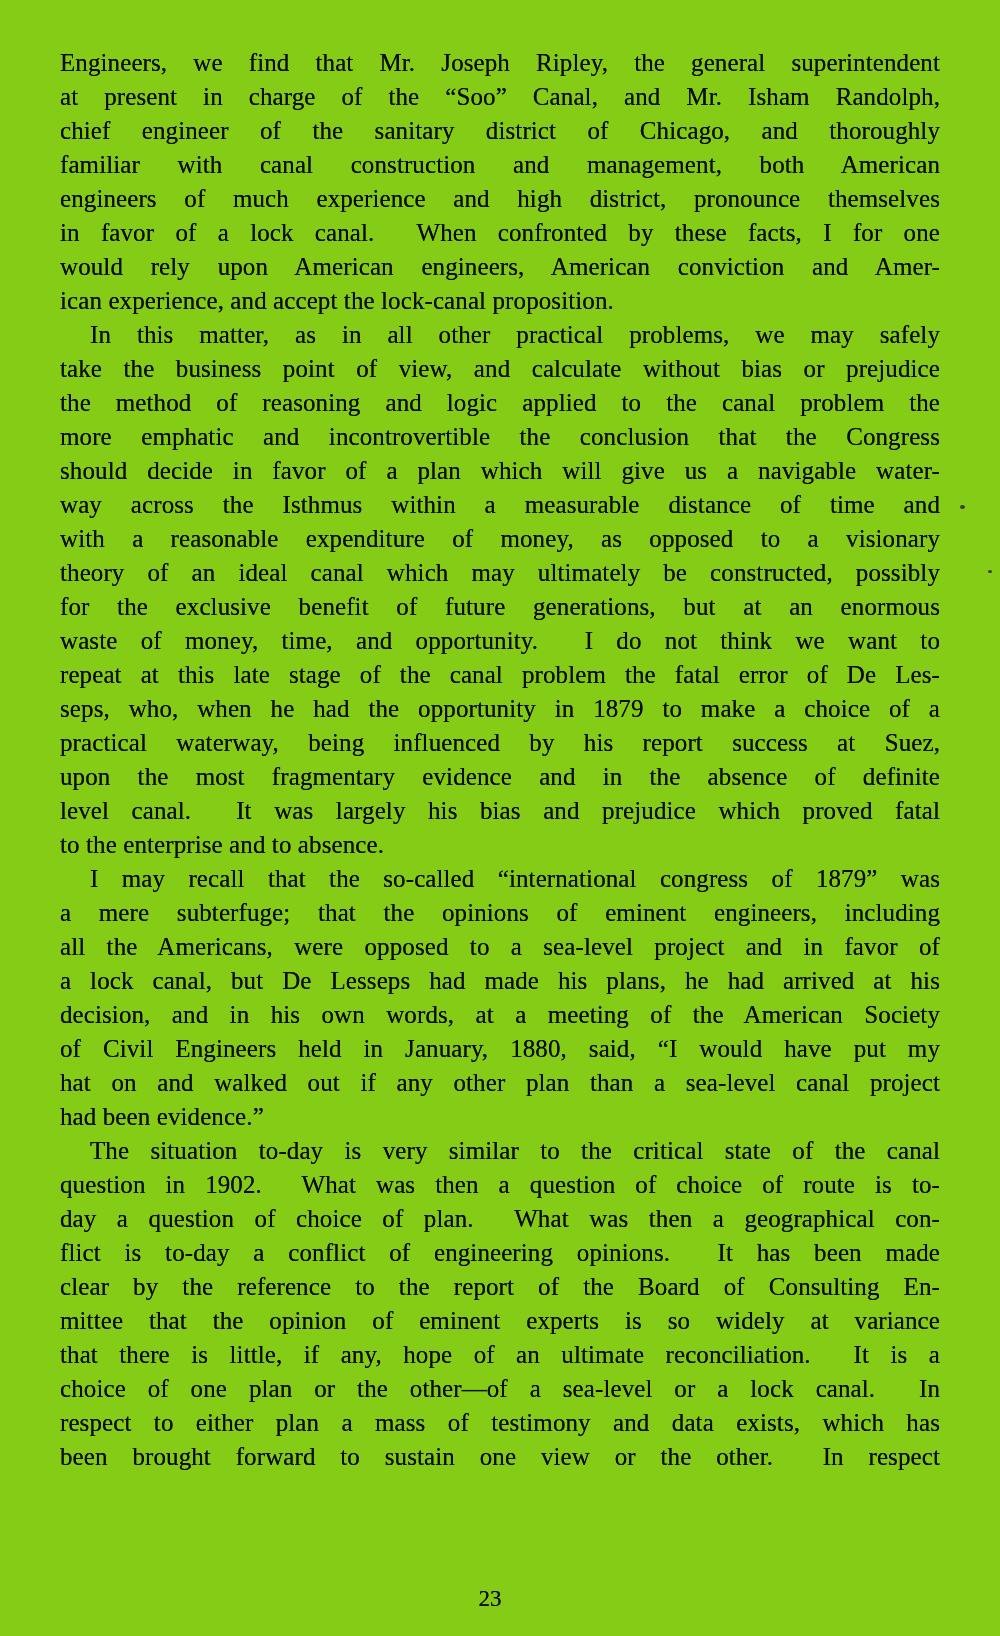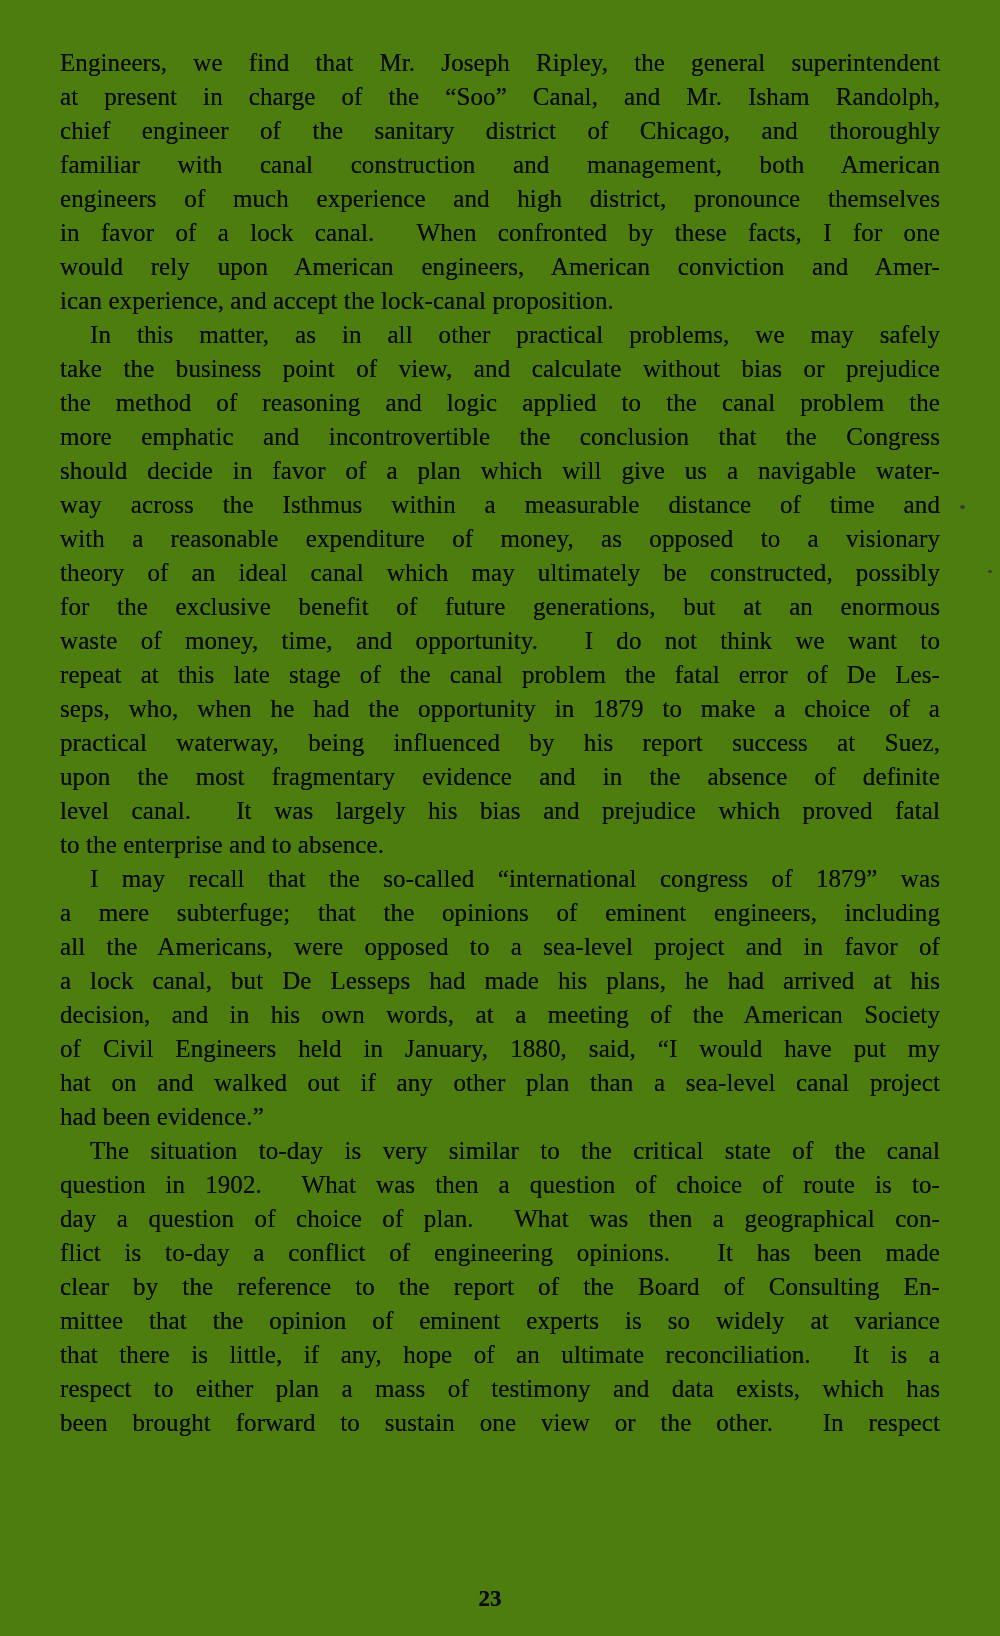--- a/index.html
+++ b/index.html
@@ -10,21 +10,21 @@
     width: 1000px;
     height: 1636px;
     position: relative;
     background: #fdfdfc;
     overflow: hidden;
     font-family: "Liberation Serif", "DejaVu Serif", serif;
   }
   .page {
     position: absolute;
     inset: 0;
-    background: #4d7c0f;
+    background: #84cc16;
   }
   .text-block {
     position: absolute;
     left: 60px;
     top: 46px;
     width: 880px;
     color: #0c0c0c;
     font-size: 25px;
     line-height: 34px;
     text-shadow: 0 0 0.5px rgba(0,0,0,0.75);
@@ -44,21 +44,21 @@
   .line.last-left {
     text-align-last: left;
   }
   .page-number {
     position: absolute;
     left: 60px;
     width: 860px;
     top: 1586px;
     text-align: center;
     font-size: 23px;
-    font-weight: bold;
+    font-weight: normal;
     color: #0c0c0c;
     text-shadow: 0 0 0.5px rgba(0,0,0,0.75);
   }
   .speck {
     position: absolute;
     background: #3a3a3a;
     border-radius: 50%;
   }
   .speck.s1 { left: 960px; top: 505px; width: 5px; height: 4px; }
   .speck.s2 { left: 988px; top: 570px; width: 4px; height: 3px; }
@@ -107,20 +107,21 @@
         <div class="line last-left">had been evidence.”</div>
       </div>
       <div class="paragraph">
         <div class="line indent">The situation to-day is very similar to the critical state of the canal</div>
         <div class="line">question in 1902.&nbsp; What was then a question of choice of route is to-</div>
         <div class="line">day a question of choice of plan.&nbsp; What was then a geographical con-</div>
         <div class="line">flict is to-day a conflict of engineering opinions.&nbsp; It has been made</div>
         <div class="line">clear by the reference to the report of the Board of Consulting En-</div>
         <div class="line">mittee that the opinion of eminent experts is so widely at variance</div>
         <div class="line">that there is little, if any, hope of an ultimate reconciliation.&nbsp; It is a</div>
+        <div class="line">choice of one plan or the other—of a sea-level or a lock canal.&nbsp; In</div>
         <div class="line">respect to either plan a mass of testimony and data exists, which has</div>
         <div class="line">been brought forward to sustain one view or the other.&nbsp; In respect</div>
       </div>
     </div>
   <div class="page-number">23</div>
   <div class="speck s1"></div>
   <div class="speck s2"></div>
 </div>
 
 </body></html>

